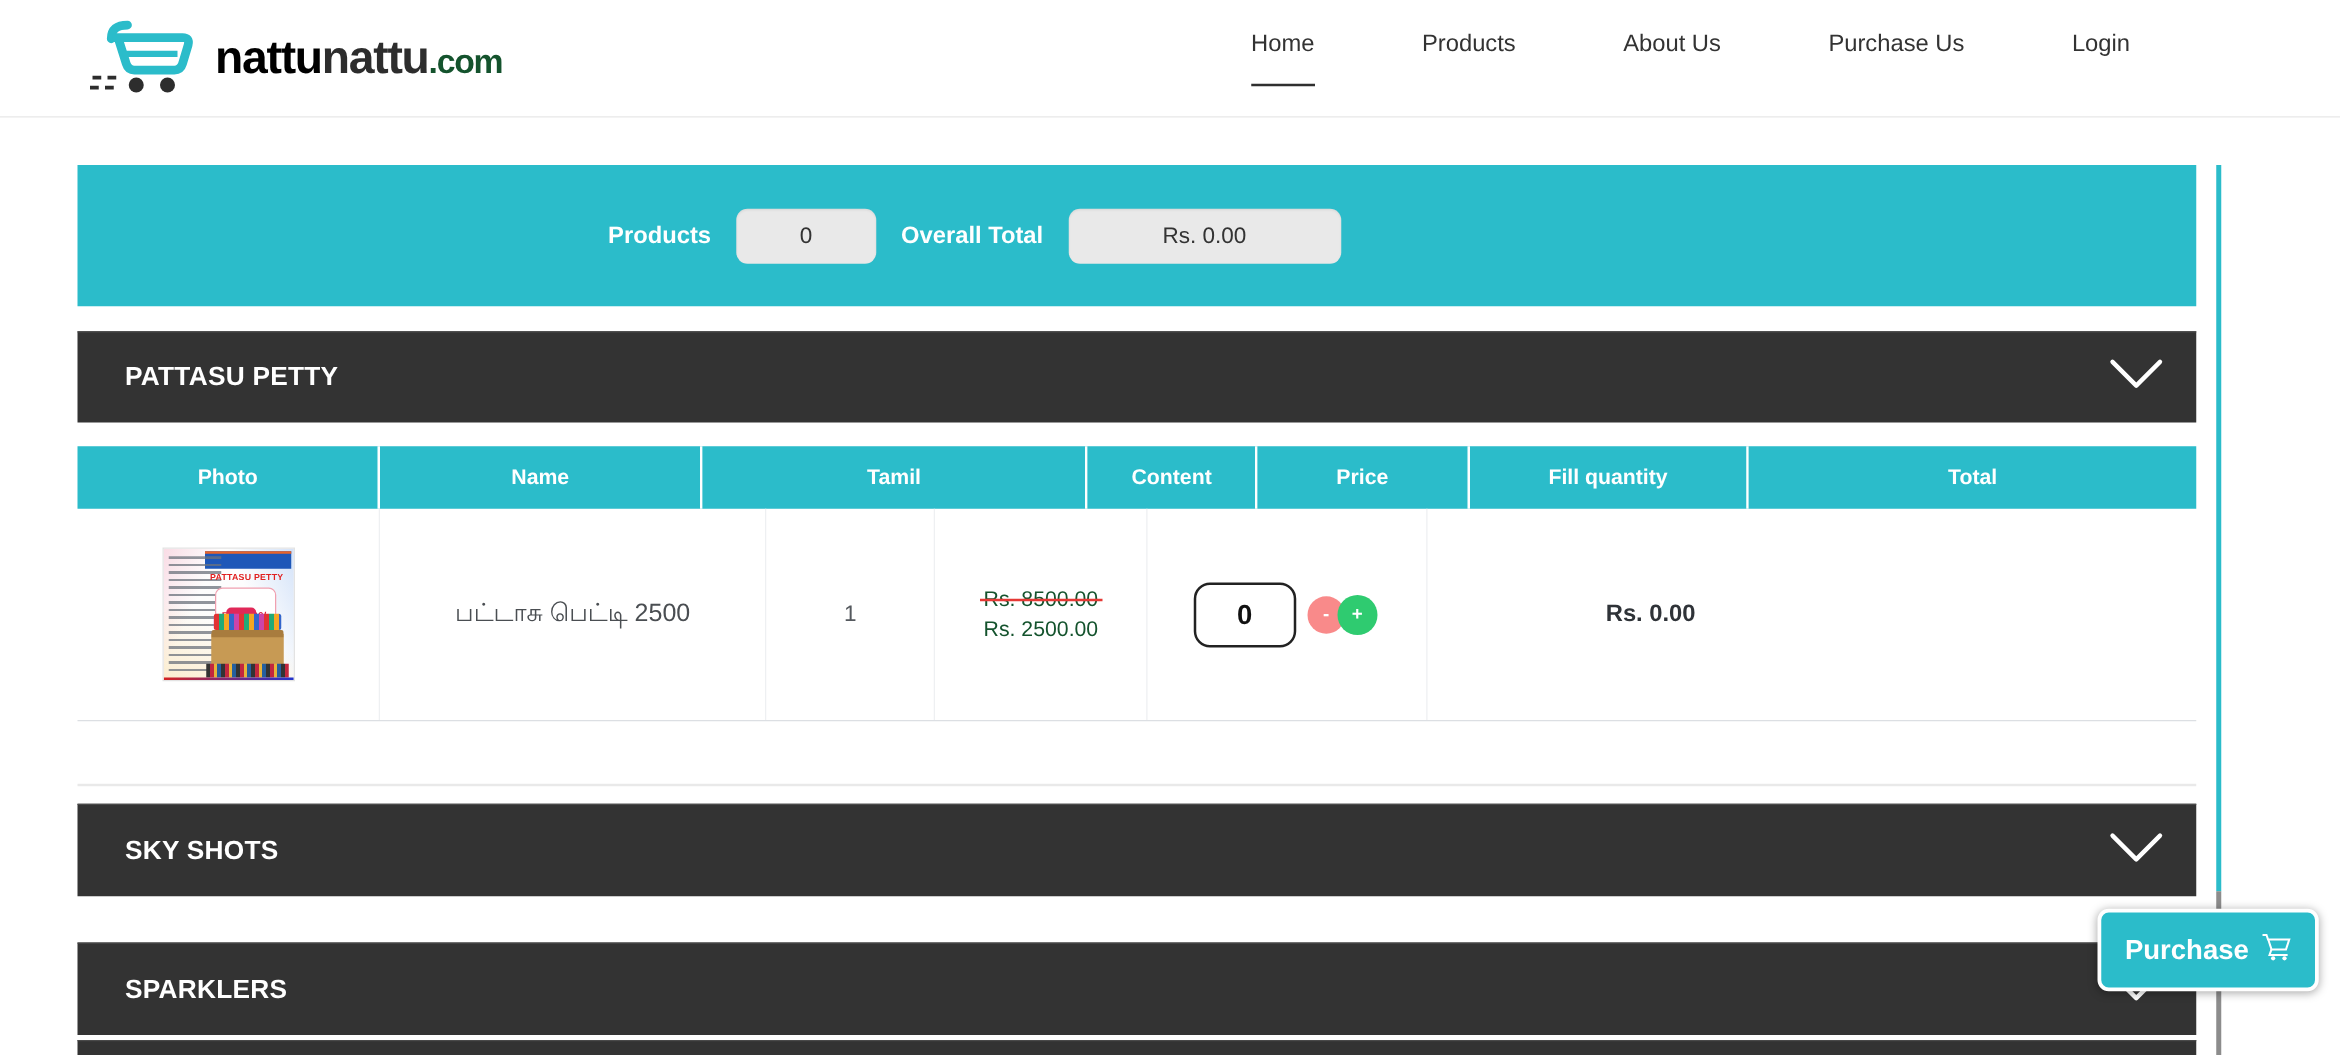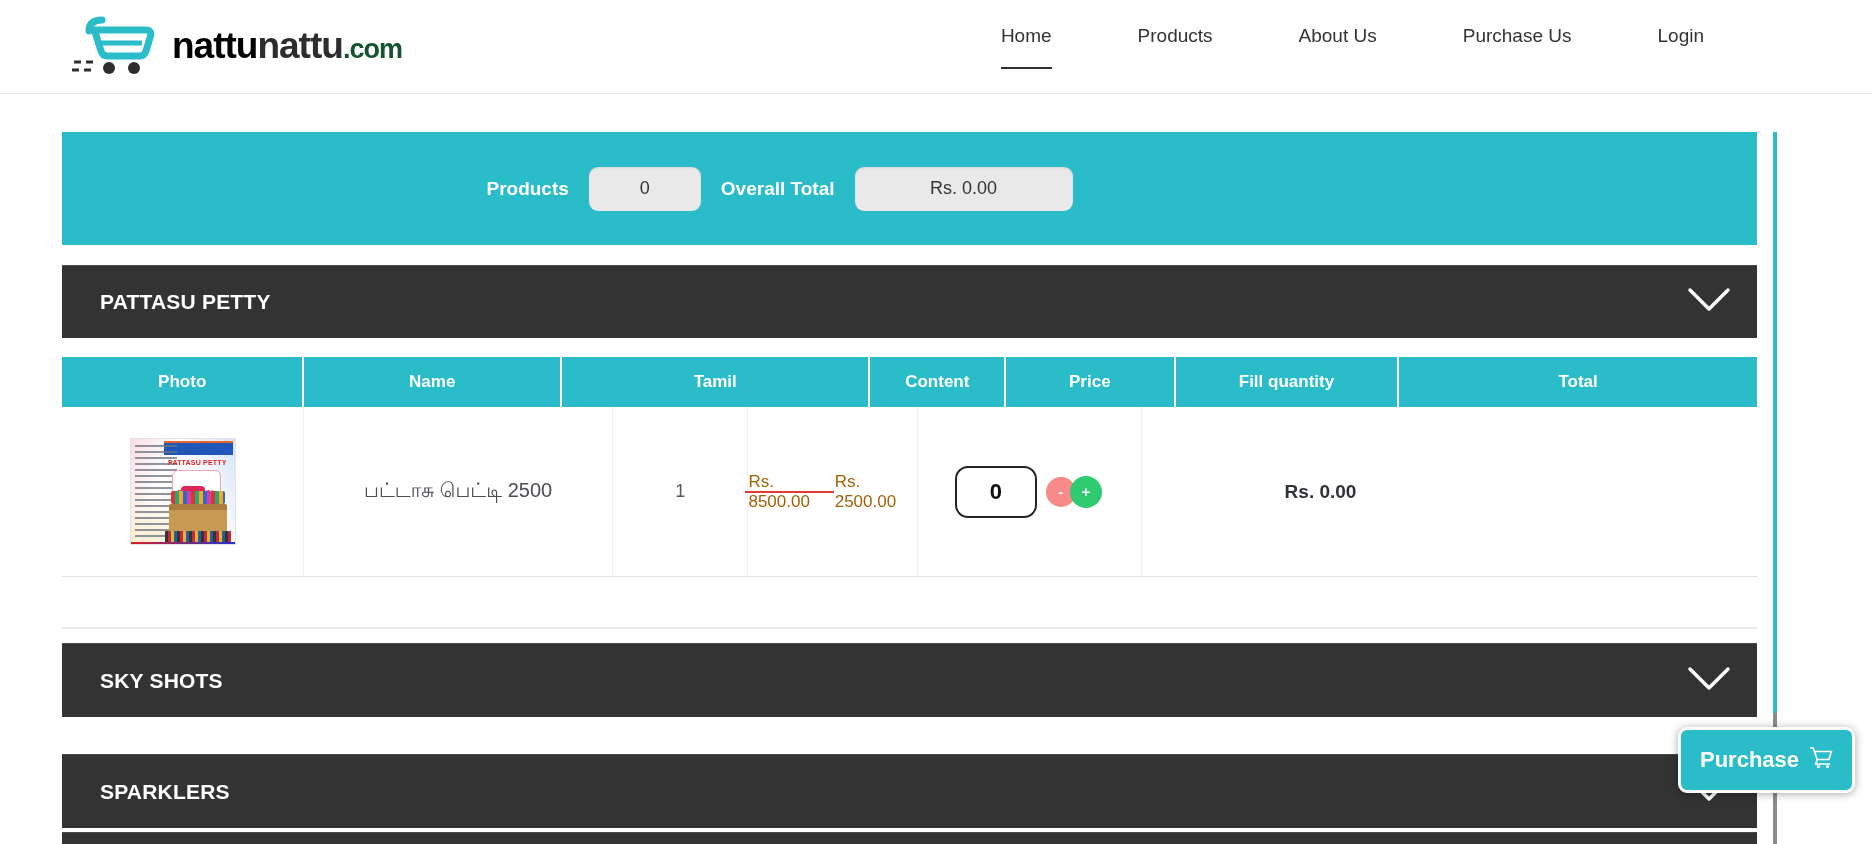--- a/index.html
+++ b/index.html
@@ -49,21 +49,21 @@
   .th:last-child { border-right:none; }
   .tbl-row { display:flex; height:170px; border-bottom:1px solid #dcdfe3; background:#fff; }
   .td { display:flex; align-items:center; justify-content:center;
         border-right:1px solid #eef0f2; }
   .td:last-child { border-right:none; }
   .c1{width:14.3%}.c2{width:15.2%}.c3{width:18.2%}.c4{width:8%}
   .c5{width:10%}.c6{width:13.2%}.c7{width:21.1%}
   .td-name { font-size:19px; color:#55595e; }
   .td-tamil { font-size:20px; color:#4a4e52; }
   .td-content { font-size:18px; color:#55595e; }
-  .td-price { flex-direction:row; gap:4px; font-size:17px; color:#a16207; }
+  .td-price { flex-direction:column; gap:4px; font-size:17px; color:#14532d; }
   .price-old { position:relative; }
   .price-old::after { content:''; position:absolute; left:-3px; right:-3px; top:50%;
                       height:2.5px; margin-top:-1px; background:#e53935; }
   .td-total { font-weight:600; font-size:19px; color:#2f3338; }
 
   
   .qty-wrap { display:flex; align-items:center; gap:9px; }
   .qty-input { width:82px; height:52px; border:2px solid #222; border-radius:13px;
                font-family:inherit; font-size:22px; font-weight:700; color:#111;
                text-align:center; outline:none; background:#fff; }

